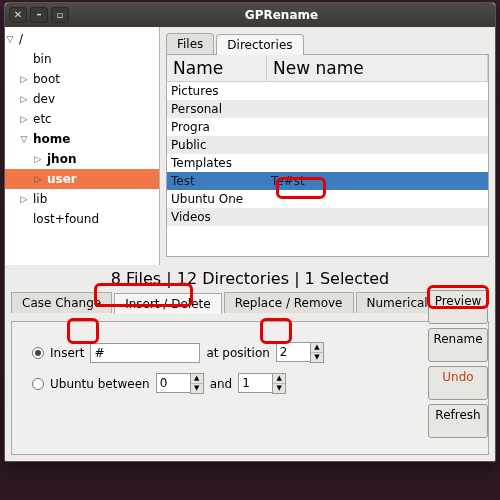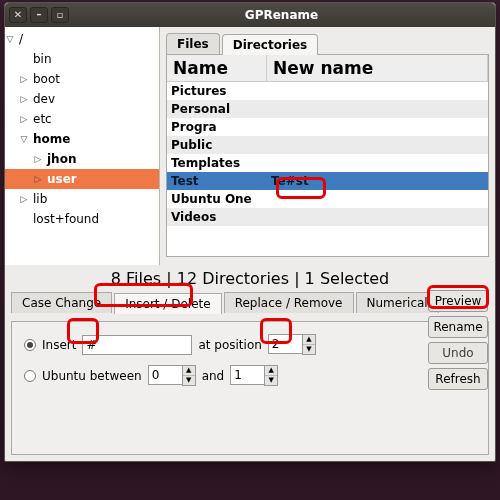--- a/index.html
+++ b/index.html
@@ -33,21 +33,21 @@
   .tree-row { display: flex; align-items: center; height: 20px; }
   .indent { display: inline-block; width: 14px; }
   .expander {
     display: inline-block; width: 10px; text-align: center;
     font-size: 9px; color: #555; margin-right: 4px;
   }
   .expander.open { transform: none; }
   .tree-row.sel { background: #f07746; color: #fff; }
   .tree-row.bold > .tlabel { font-weight: bold; }
 
-  .right { flex: 1; padding: 6px 6px 8px 6px; display: flex; flex-direction: column; font-weight: bold; }
+  .right { flex: 1; padding: 6px 6px 8px 6px; display: flex; flex-direction: column; }
 
   .tabs1 { display: flex; border-bottom: 1px solid #aaa; }
   .tab {
     padding: 3px 10px; font-size: 12px; background: #e2e0dd;
     border: 1px solid #aaa; border-bottom: none; border-radius: 4px 4px 0 0;
     margin-right: 2px; cursor: default;
   }
   .tab.active { background: #f7f6f5; position: relative; top: 1px; }
 
   .listarea {
@@ -68,39 +68,39 @@
   .lrow .c1 { width:100px; padding-left:4px; }
   .lrow .c2 { flex:1; padding-left:4px; }
 
   .status { text-align: center; font-size: 16px; padding: 4px 0; }
 
   .lower { padding: 0 6px 6px 6px; display: flex; flex-direction: column; flex: 1; gap: 8px; }
   .tabs2 { display: flex; }
   .tabs2 .tab { border-radius: 0; }
   .pane {
     flex: 1; border: 1px solid #aaa; background: #f1efed;
-    padding: 12px; font-size: 12px; display: flex; flex-direction: column; gap: 10px;
+    padding: 20px; font-size: 12px; display: flex; flex-direction: column; gap: 10px;
   }
   .row { display: flex; align-items: center; gap: 6px; }
   .radio { width: 12px; height: 12px; appearance: none; border:1px solid #777; border-radius:50%; background:#fff; position:relative;}
   .radio:checked::after{content:"";position:absolute;top:2px;left:2px;width:6px;height:6px;background:#444;border-radius:50%;}
   .txt { width: 110px; height: 20px; border:1px solid #999; background:#fff; font-size:12px; padding:0 3px; }
   .txt.small{width:34px;}
   .spin { display:flex; }
   .spin .txt{border-right:none;}
   .spin-btns{display:flex;flex-direction:column;width:14px;border:1px solid #999;background:#e6e4e1;}
   .spin-btns span{flex:1;font-size:7px;line-height:9px;text-align:center;border-bottom:1px solid #bbb;}
   .spin-btns span:last-child{border:none;}
 
   .sidebtns { position:absolute; right:12px; top:290px; display:flex; flex-direction:column; gap:4px;}
   .btn {
-    width: 60px; height: 22px; font-size:12px; background:#e8e6e3;
+    width: 60px; height: 34px; font-size:12px; background:#e8e6e3;
     border:1px solid #999; border-radius:3px; text-align:center; line-height:20px;
   }
-  .btn.disabled{color:#404040;}
+  .btn.disabled{color:#c2410c;}
 
   .annot {
     position:absolute; border:3px solid #e40000; border-radius:6px;
     pointer-events:none;
   }
 </style>
 </head>
 <body>
 
 <div class="window">

